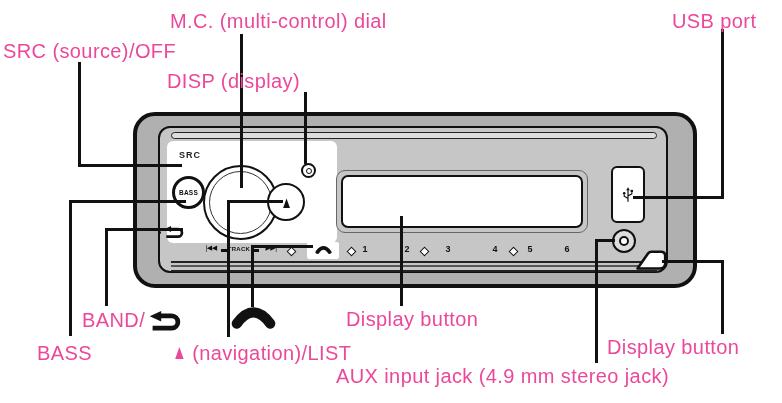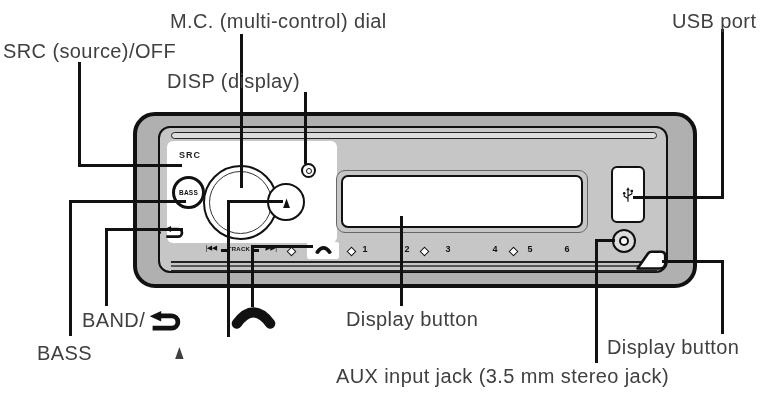--- a/index.html
+++ b/index.html
@@ -1,19 +1,19 @@
 <!DOCTYPE html>
 <html style="--line: #111111; --page_bg: #ffffff; --device_outer: #b0b0b0; --device_inner: #c6c6c6; --panel_white: #ffffff;"><head>
 <meta charset="utf-8">
 <style>
   html,body{margin:0;padding:0;background:#fff;}
   #stage{position:relative;width:782px;height:403px;background:var(--page_bg,#fff);
          font-family:"Liberation Sans", sans-serif;overflow:hidden;}
   .line{position:absolute;background:var(--line,#111);z-index:10;}
-  .lbl{position:absolute;font-size:20px;letter-spacing:.4px;color:#404040;z-index:11;white-space:nowrap;line-height:24px;}
+  .lbl{position:absolute;font-size:20px;letter-spacing:.4px;color:#ec4899;z-index:11;white-space:nowrap;line-height:24px;}
   .dev{position:absolute;box-sizing:border-box;}
   .outer{left:133px;top:112px;width:564px;height:176px;background:var(--device_outer,#b0b0b0);
          border:4px solid #111;border-radius:22px;z-index:1;}
   .inner{left:158px;top:126px;width:510px;height:147px;background:var(--device_inner,#c6c6c6);
          border:2.5px solid #111;border-radius:12px;z-index:2;}
   .topband{left:171px;top:132px;width:486px;height:7px;background:#ddd;border:1.5px solid #222;border-radius:4px;z-index:3;}
   .whitepanel{left:167px;top:141px;width:170px;height:102px;background:var(--panel_white,#fff);border-radius:6px;z-index:3;}
   .circ{position:absolute;box-sizing:border-box;border-radius:50%;background:#fff;z-index:4;}
   .srcTxt{position:absolute;left:179px;top:150px;font-size:9px;font-weight:700;letter-spacing:1px;color:#222;z-index:5;}
   .bassBtn{left:172px;top:176px;width:33px;height:33px;border:3px solid #111;display:flex;align-items:center;justify-content:center;}
@@ -165,19 +165,20 @@
   </div>
 
   <div class="lbl" style="left:37px;top:341px">BASS</div>
 
   <svg style="position:absolute;left:229px;top:305px;z-index:11" width="49" height="26" viewBox="0 0 50 28">
     <path d="M7 20 Q25 -4 43 20" fill="none" stroke="#111" stroke-width="11" stroke-linecap="round"></path>
   </svg>
 
   <div class="lbl navLbl" style="left:171px;top:341px">
     <span class="navLblArrow">▲</span>
+    <span>(navigation)/LIST</span>
   </div>
 
   <div class="lbl" style="left:346px;top:307px">Display button</div>
   <div class="lbl" style="left:607px;top:335px">Display button</div>
-  <div class="lbl" style="left:336px;top:364px">AUX input jack (3.5 mm stereo jack)</div>
+  <div class="lbl" style="left:336px;top:364px">AUX input jack (4.9 mm stereo jack)</div>
 
 </div>
 
 </body></html>

